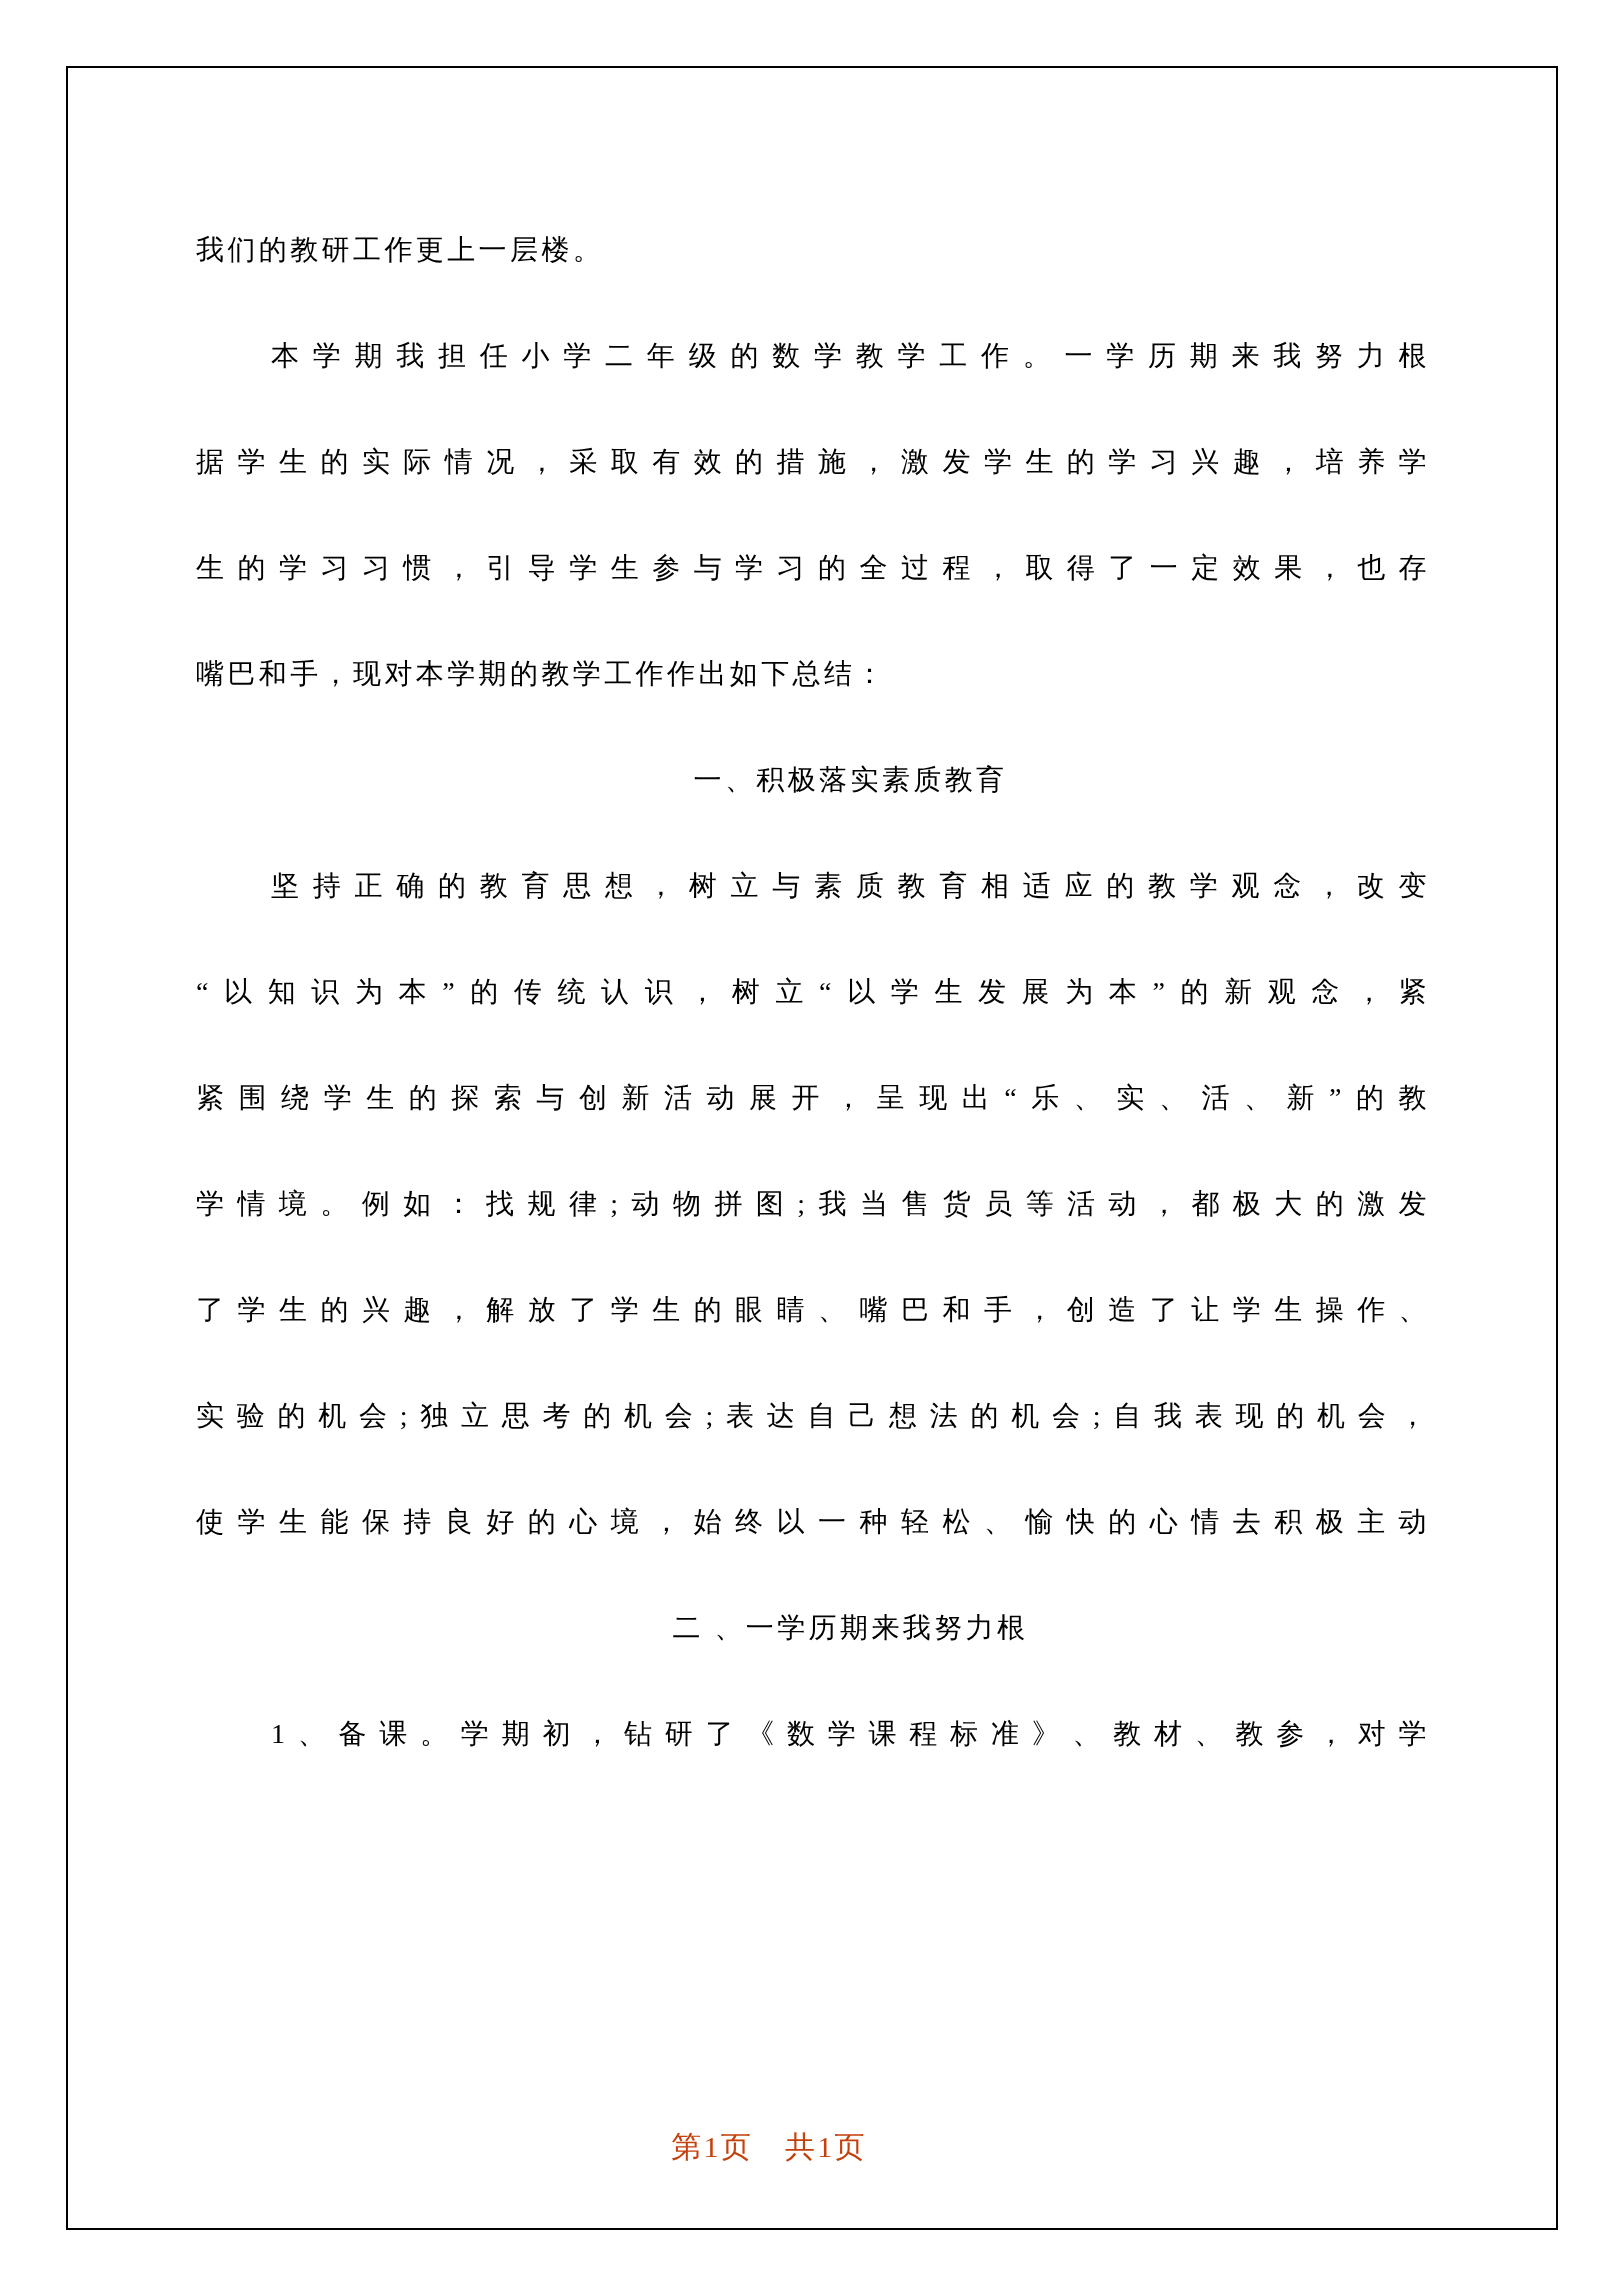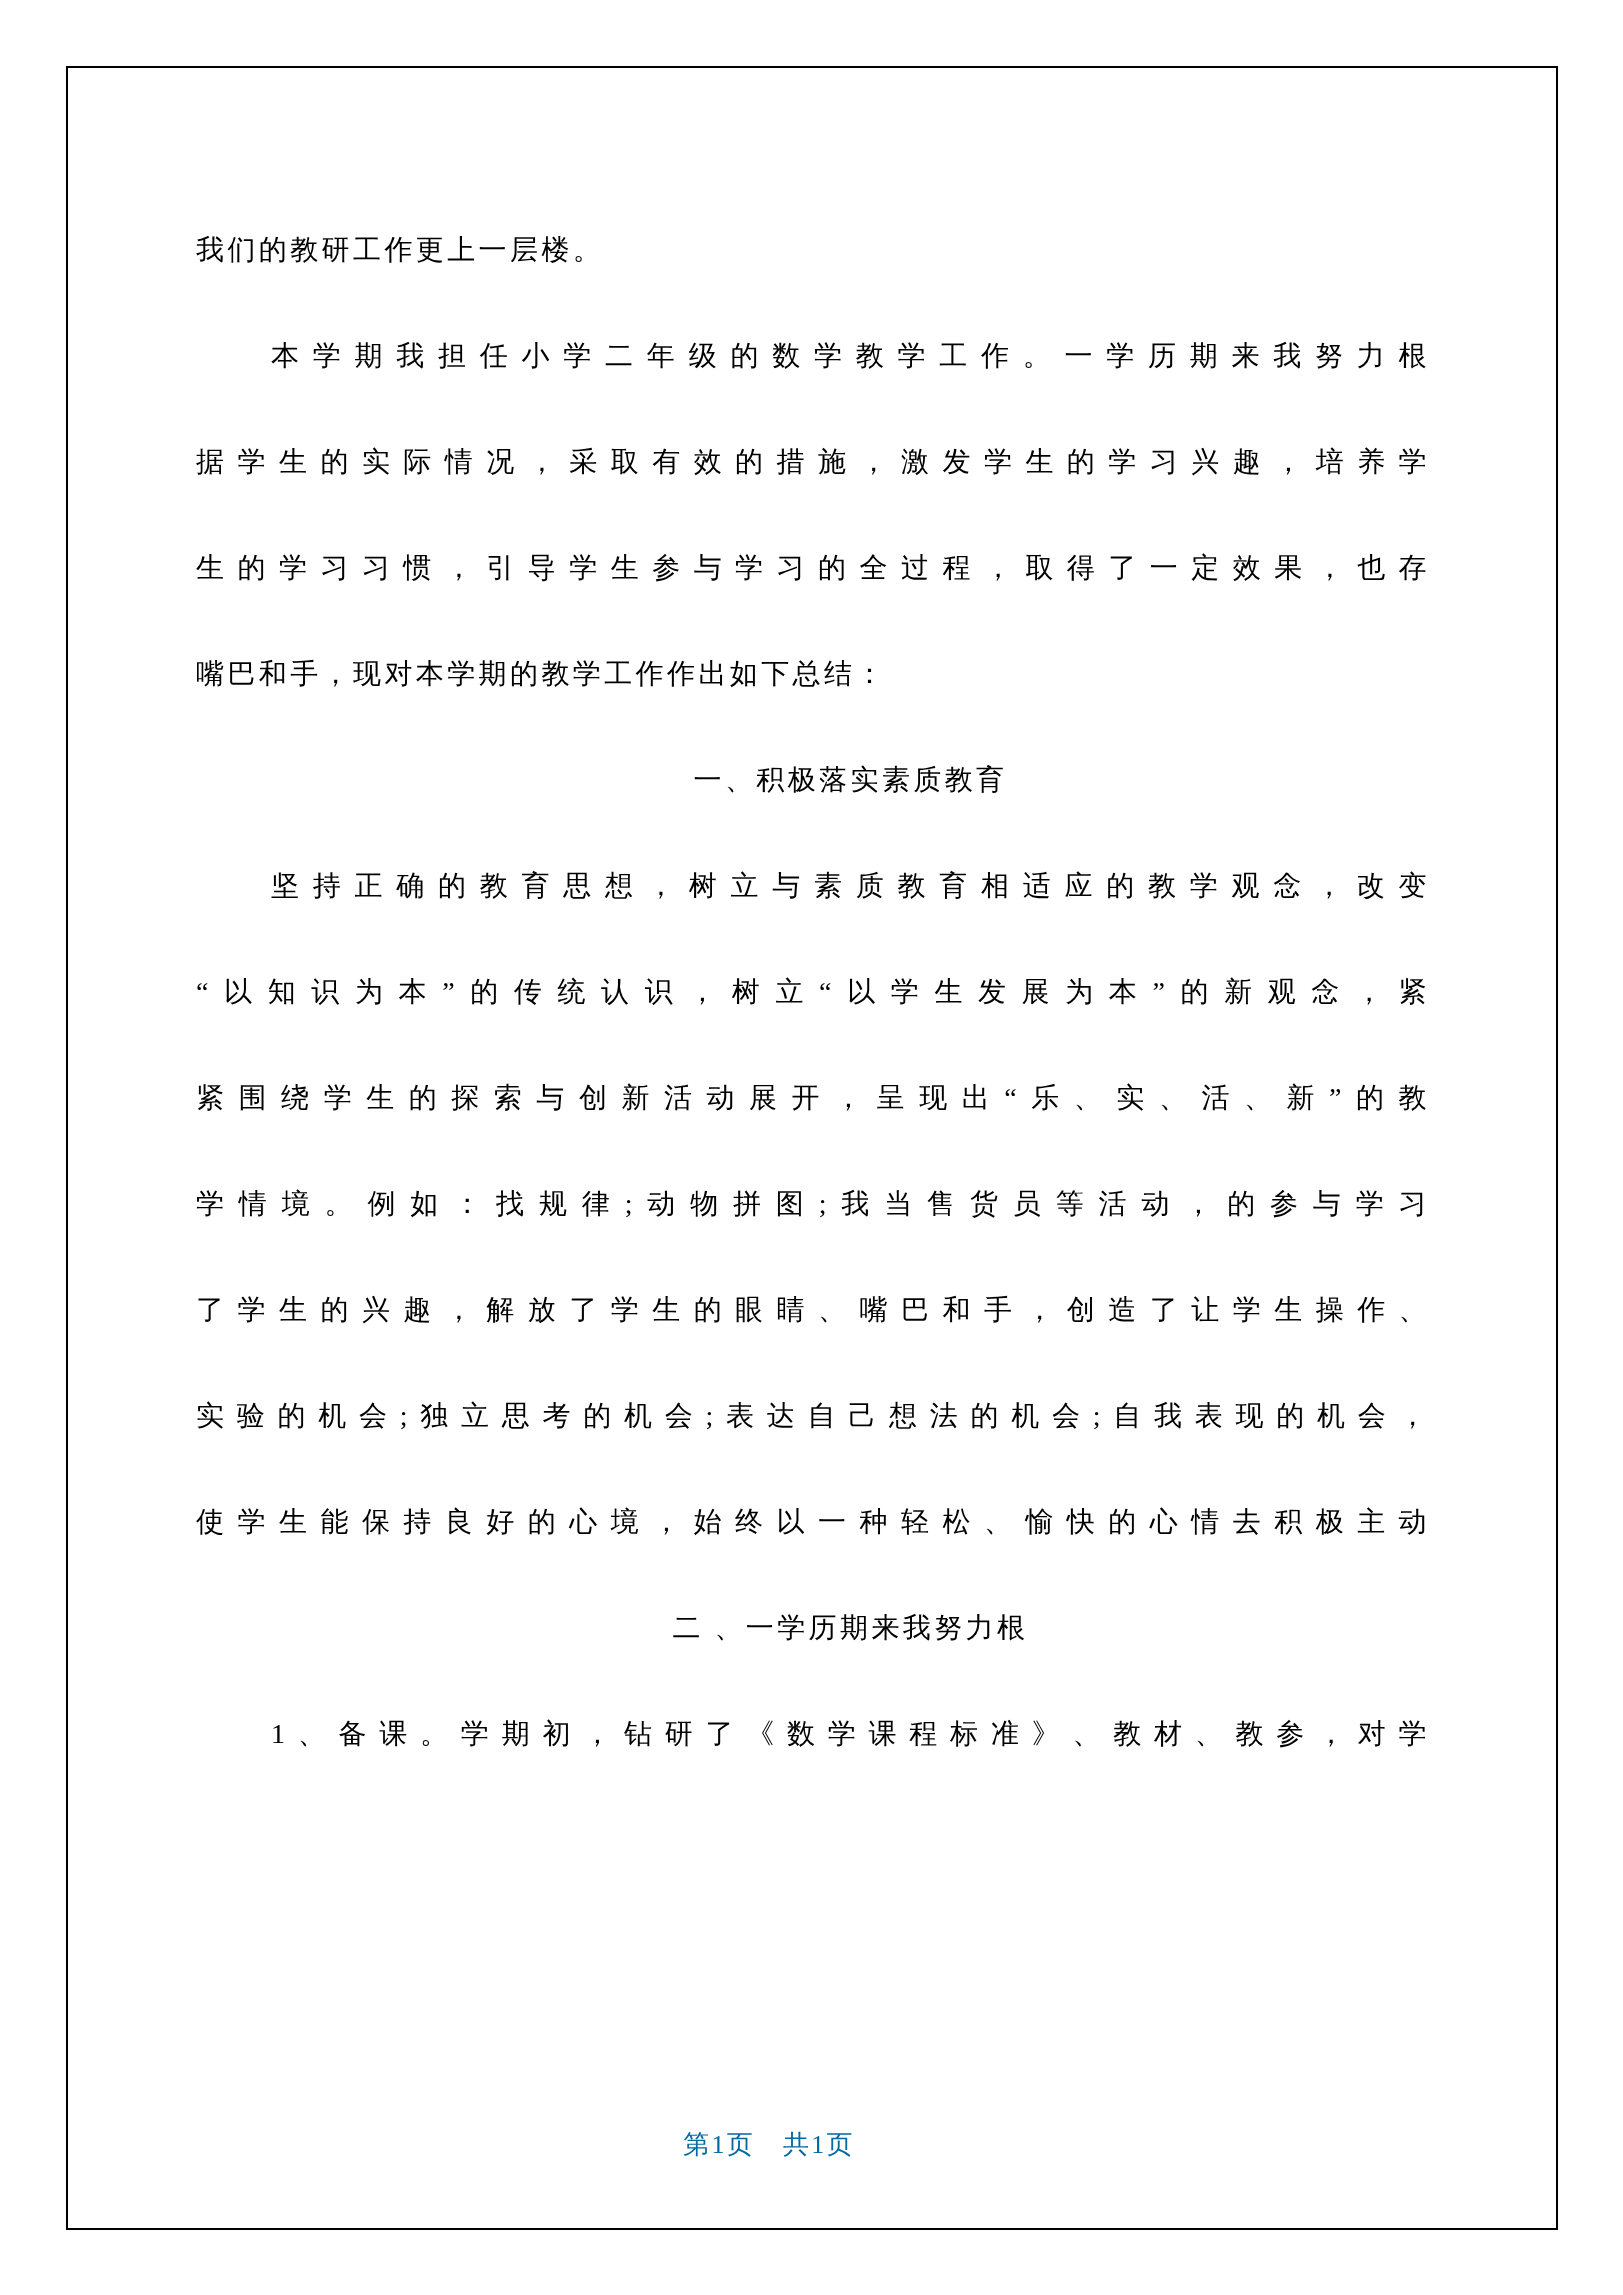--- a/index.html
+++ b/index.html
@@ -55,44 +55,44 @@
   
   .ind {
     text-indent: 75px;
     text-align: center;
   }
   .footer {
     position: absolute;
     top: 2127px;
     left: 769px;
     transform: translateX(-50%);
-    font-size: 26px;
+    font-size: 30px;
     letter-spacing: 2.2px;
     white-space: pre;
-    color: #0369a1;
+    color: #c2410c;
   }
 </style>
 </head>
 <body>
 
 <div class="page">
 
   <div class="frame"></div>
 
   <div class="textblock">
     <div class="line">我们的教研工作更上一层楼。</div>
     <div class="line ind just">本学期我担任小学二年级的数学教学工作。一学历期来我努力根</div>
     <div class="line just">据学生的实际情况，采取有效的措施，激发学生的学习兴趣，培养学</div>
     <div class="line just">生的学习习惯，引导学生参与学习的全过程，取得了一定效果，也存</div>
     <div class="line">嘴巴和手，现对本学期的教学工作作出如下总结：</div>
     <div class="line ind">一、积极落实素质教育</div>
     <div class="line ind just">坚持正确的教育思想，树立与素质教育相适应的教学观念，改变</div>
     <div class="line just">“以知识为本”的传统认识，树立“以学生发展为本”的新观念，紧</div>
     <div class="line just">紧围绕学生的探索与创新活动展开，呈现出“乐、实、活、新”的教</div>
-    <div class="line just">学情境。例如：找规律;动物拼图;我当售货员等活动，的参与学习</div>
+    <div class="line just">学情境。例如：找规律;动物拼图;我当售货员等活动，都极大的激发</div>
     <div class="line just">了学生的兴趣，解放了学生的眼睛、嘴巴和手，创造了让学生操作、</div>
     <div class="line just">实验的机会;独立思考的机会;表达自己想法的机会;自我表现的机会，</div>
     <div class="line just">使学生能保持良好的心境，始终以一种轻松、愉快的心情去积极主动</div>
     <div class="line ind">二 、一学历期来我努力根</div>
     <div class="line ind just">1、备课。学期初，钻研了《数学课程标准》、教材、教参，对学</div>
   </div>
 
   <div class="footer">第1页　共1页</div>
 
 </div>

